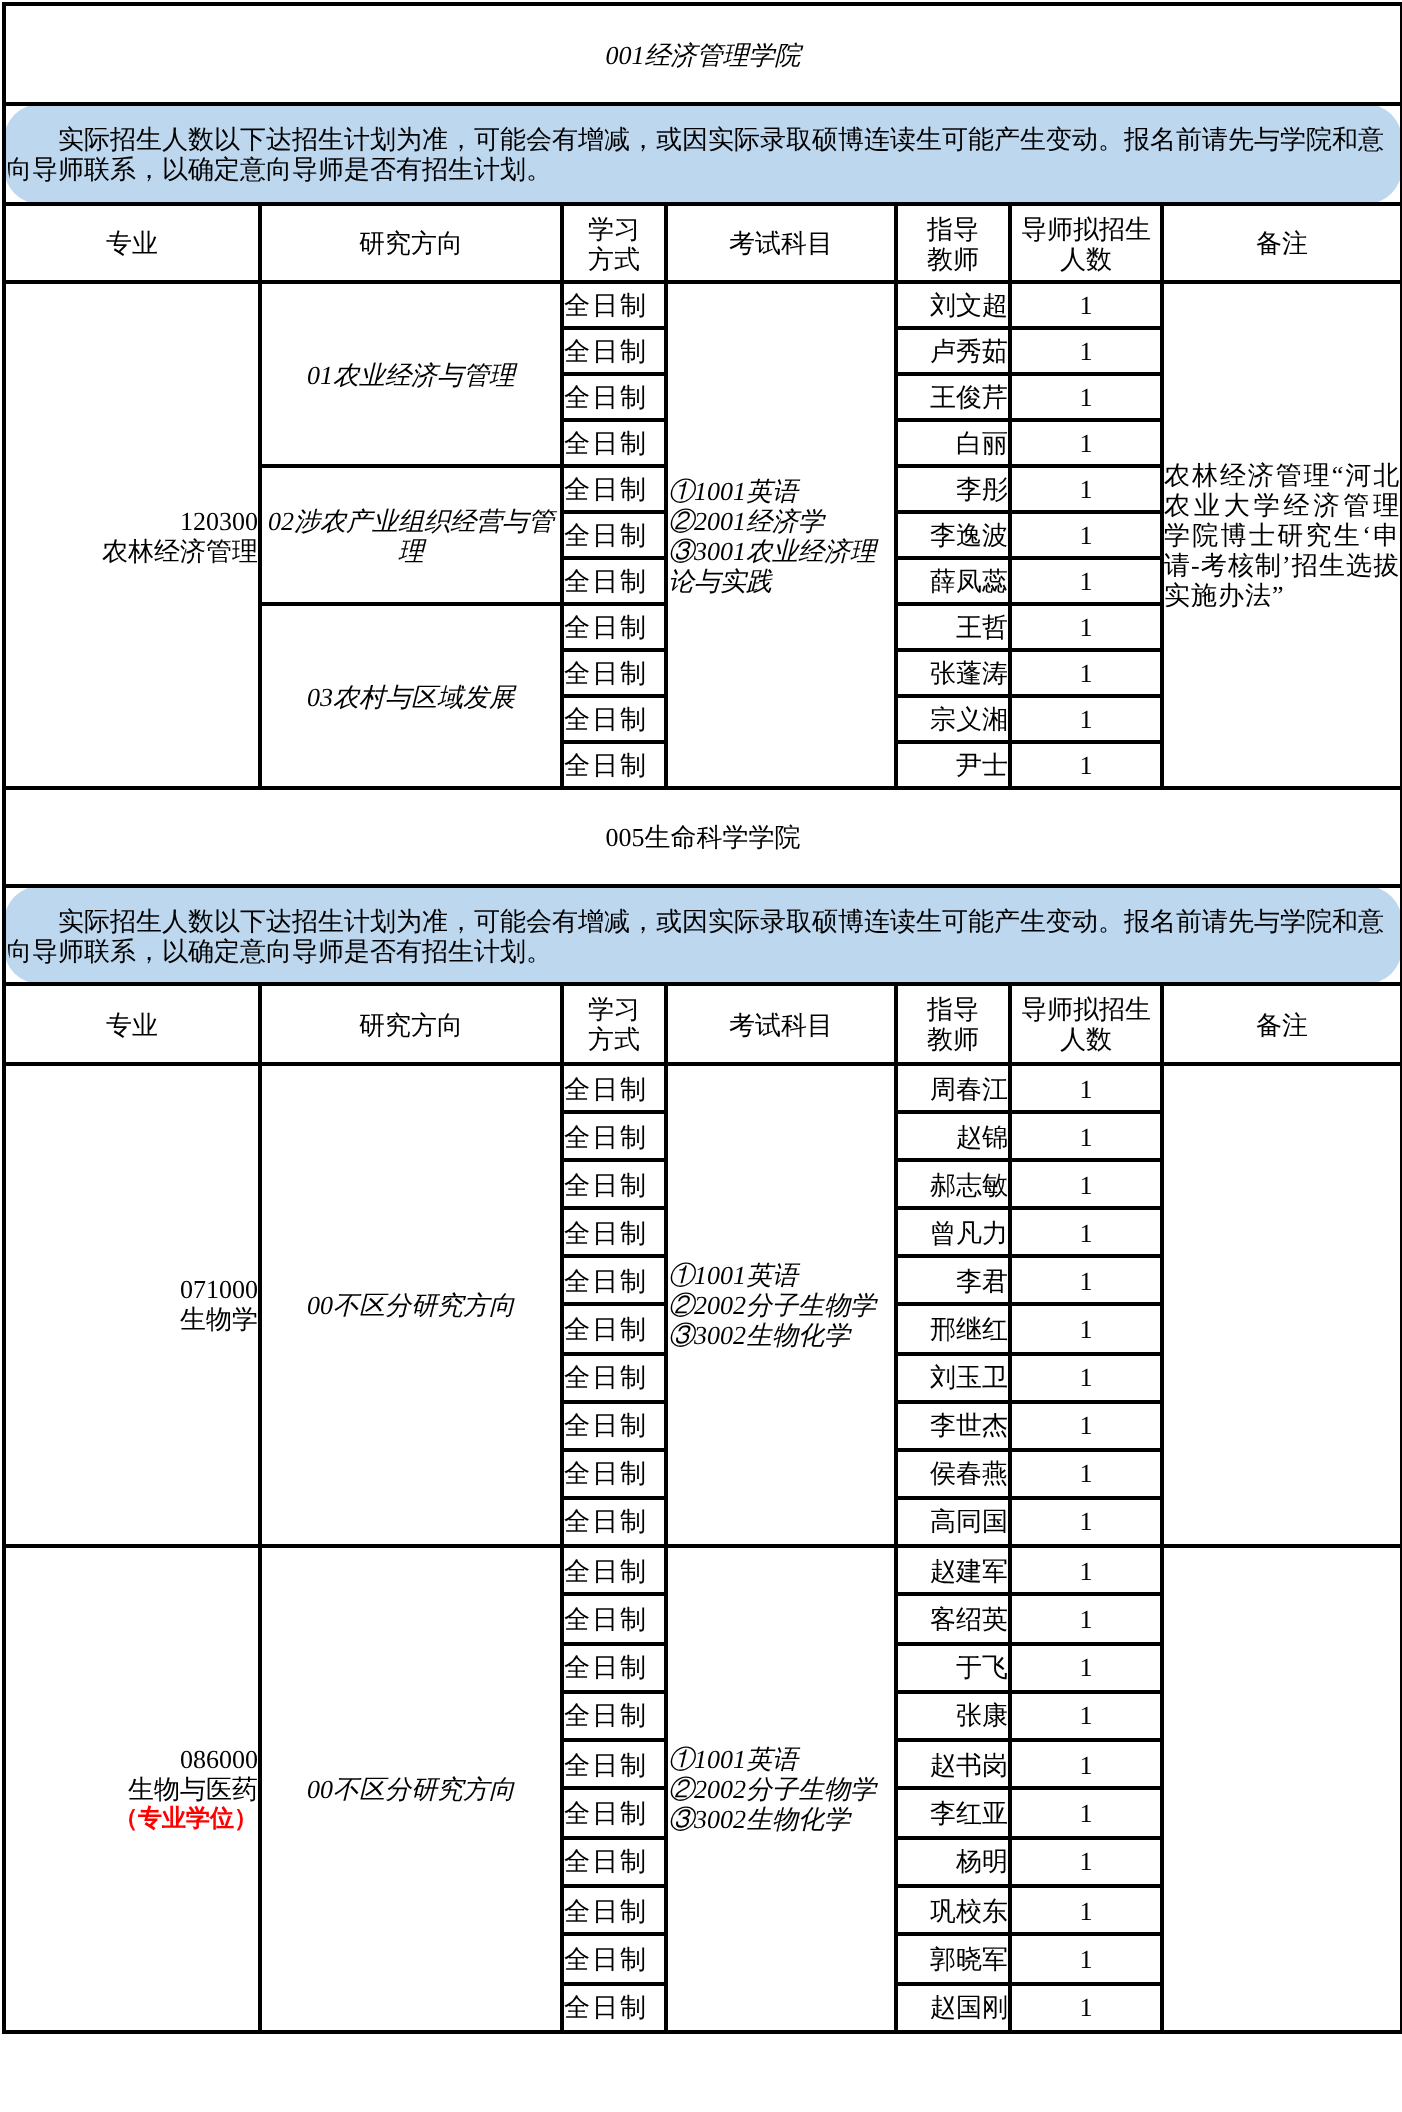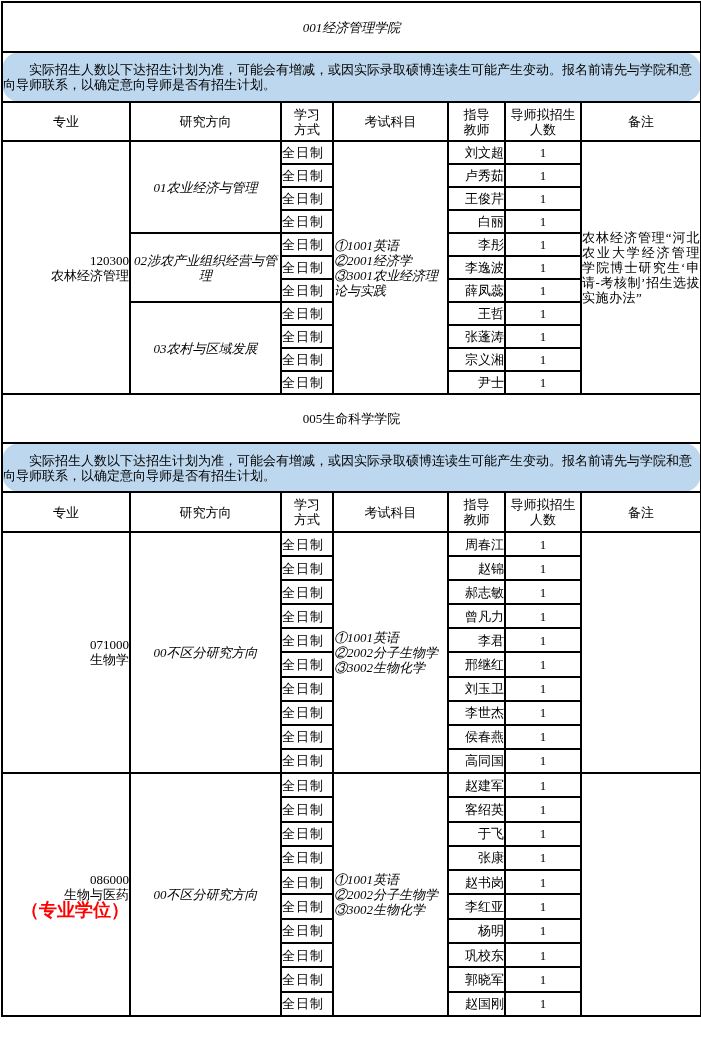--- a/index.html
+++ b/index.html
@@ -15,21 +15,21 @@
   }
   td.title-cell { text-align:center; font-family:"DejaVu Sans","Liberation Sans",sans-serif; font-size:15.5px; }
   td.notice-cell {
     background:#BDD7EE; text-align:left; text-indent:2em;
     font-family:"DejaVu Sans","Liberation Sans",sans-serif; font-size:13px; line-height:18px;
     padding:0 1px;
     border-radius:18px;
   }
   td.hdr { text-align:center; font-family:"DejaVu Sans","Liberation Sans",sans-serif; font-size:13px; line-height:16px; white-space:pre-line;margin-left:28px; }
   td.major-cell { text-align:right; }
-  td.major-cell .tag { color:#FF0000; font-weight:bold; font-family:"DejaVu Sans","Liberation Sans",sans-serif; font-size:18px; }
+  td.major-cell .tag { color:#FF0000; font-weight:bold; font-family:"DejaVu Sans","Liberation Sans",sans-serif; font-size:12px; }
   td.dir-cell { text-align:center; padding-left:2px;font-style:italic; }
   td.mode-cell { letter-spacing:1px; }
   td.exam-cell { text-align:left; padding-left:2px;font-style:italic; }
   td.adv-cell { text-align:right; }
   td.quota-cell { text-align:center; }
   td.remark-cell { text-align:justify; padding:0 4px 0 5px; font-size:13.5px; line-height:18px; letter-spacing:0.5px; }
   tr.t1 { height:50px;font-style:italic; } tr.n1 { height:50px; } tr.h1 { height:39px; } tr.d1 { height:23px; }
   tr.t2 { height:49px;border-radius:18px; } tr.n2 { height:49px; } tr.h2 { height:40px; } tr.d2 { height:24.1px; } tr.d3 { height:24.3px; }
 </style>
 </head>

